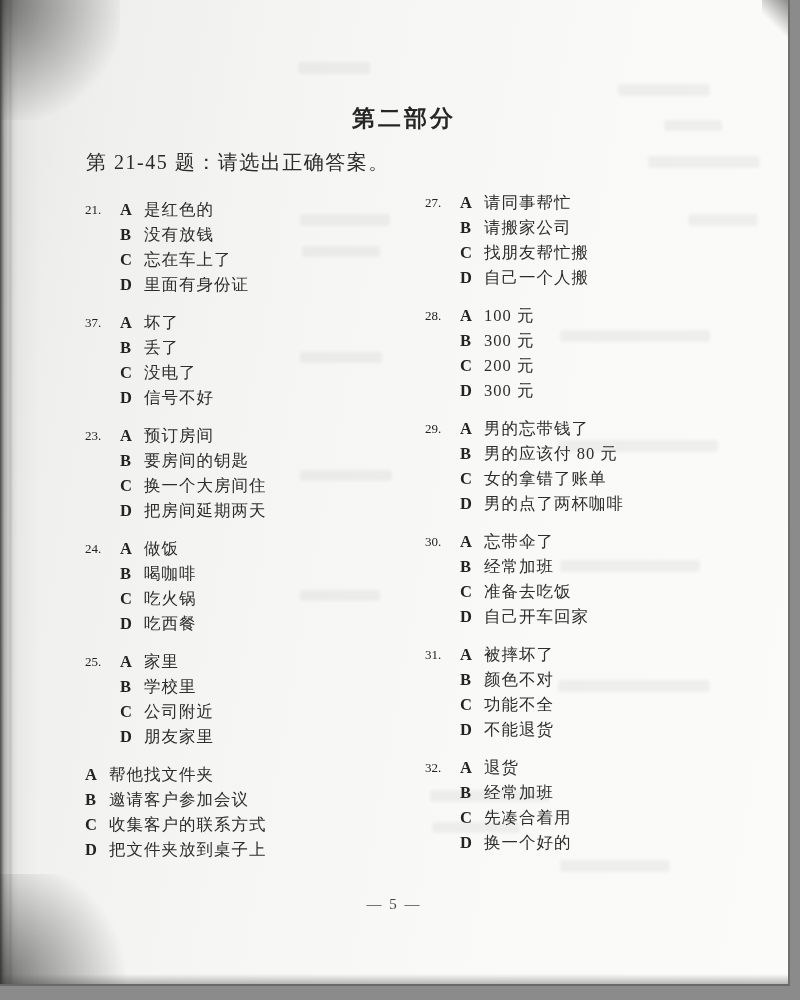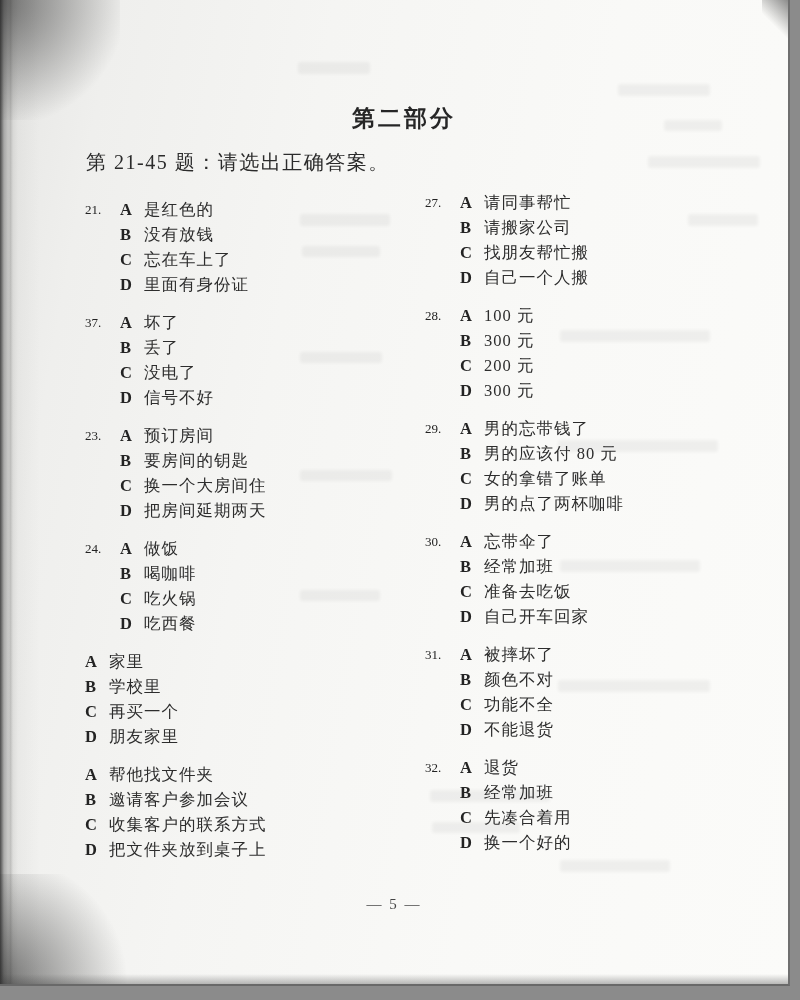--- a/index.html
+++ b/index.html
@@ -233,32 +233,33 @@
               <span class="otext">吃火锅</span>
             </div>
           <div class="opt">
               <span class="letter">D</span>
               <span class="otext">吃西餐</span>
             </div>
         </div>
       </div>
 
       <div class="question">
+        <span class="qnum">25.</span>
         <div class="opts">
           <div class="opt">
               <span class="letter">A</span>
               <span class="otext">家里</span>
             </div>
           <div class="opt">
               <span class="letter">B</span>
               <span class="otext">学校里</span>
             </div>
           <div class="opt">
               <span class="letter">C</span>
-              <span class="otext">再买一个</span>
+              <span class="otext">公司附近</span>
             </div>
           <div class="opt">
               <span class="letter">D</span>
               <span class="otext">朋友家里</span>
             </div>
         </div>
       </div>
 
       <div class="question">
         <div class="opts">

